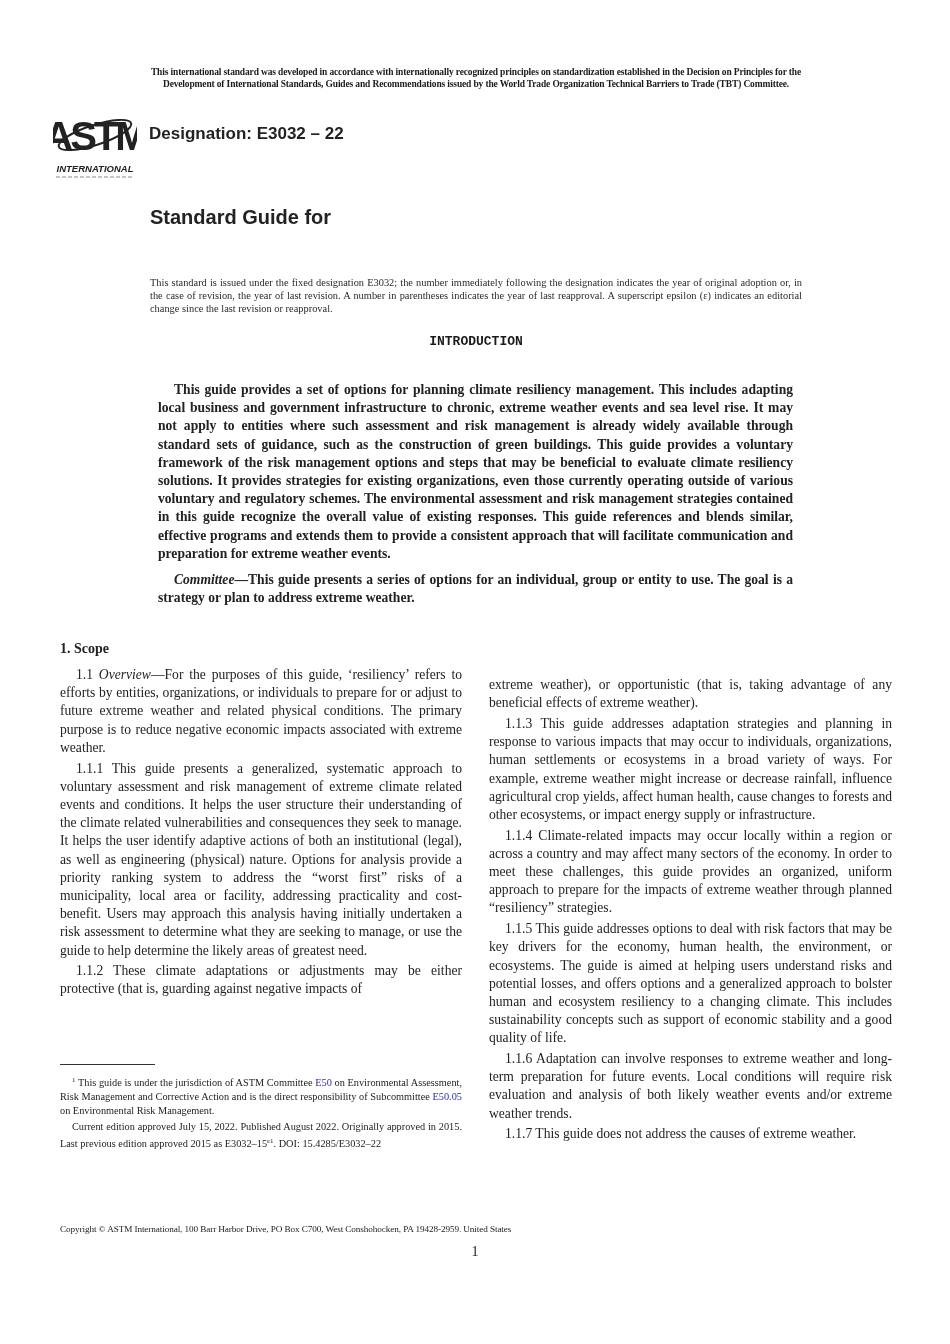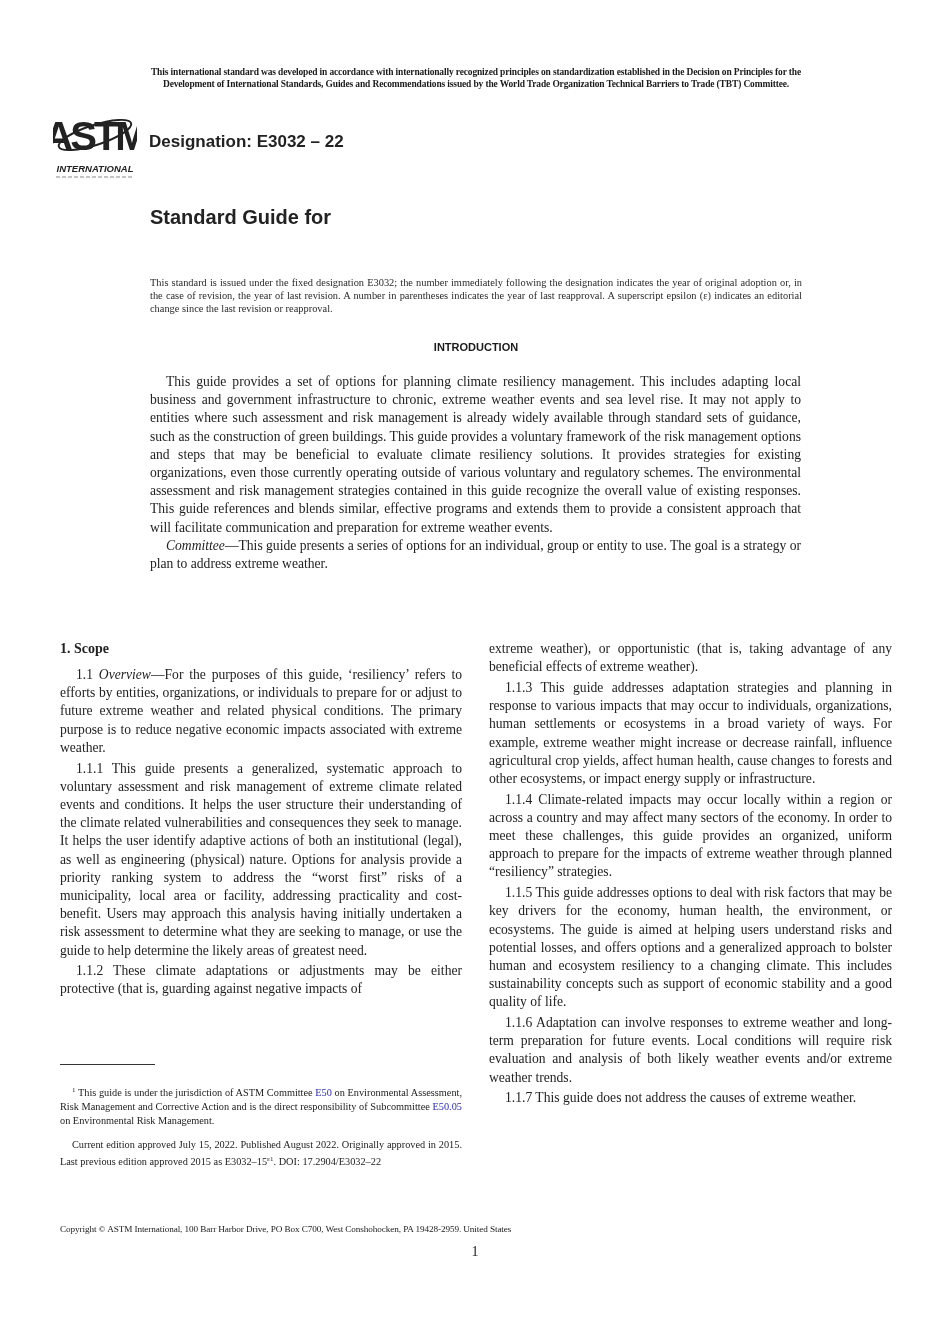--- a/index.html
+++ b/index.html
@@ -4,48 +4,48 @@
 <style>
   html, body { margin: 0; padding: 0; background: #ffffff; }
   body { width: 950px; height: 1344px; position: relative; overflow: hidden; color: #1a1a1a; }
 
   #notice { position: absolute; left: 58px; top: 66px; width: 836px; text-align: center;
     font-family: "Liberation Serif", serif; font-weight: bold; font-size: 10.2px; line-height: 12px;
     letter-spacing: -0.15px; transform: scaleX(0.93); transform-origin: center top; }
 
   #logo { position: absolute; left: 53px; top: 105px; width: 84px; height: 74px; }
   #designation { position: absolute; left: 149px; top: 124px; font-family: "Liberation Sans", sans-serif;
-    font-weight: bold; font-size: 17px; color: #222; margin-top: 8px; }
+    font-weight: bold; font-size: 17px; color: #222; }
 
   #title { position: absolute; left: 150px; top: 205px; font-family: "Liberation Sans", sans-serif;
     font-weight: bold; font-size: 20px; line-height: 24px; color: #222; }
   #title sup { font-size: 12px; vertical-align: 9px; line-height: 0; }
 
   #issued { position: absolute; left: 150px; top: 276px; width: 652px; font-family: "Liberation Serif", serif;
     font-size: 10.4px; line-height: 13.2px; text-align: justify; color: #2a2a2a; }
 
-  #intro-heading { position: absolute; left: 150px; top: 341px; width: 652px; text-align: center;
-    font-family: Liberation Sans, sans-serif; font-weight: bold; font-size: 11px; }
+  #intro-heading { position: absolute; left: 150px; top: 334px; width: 652px; text-align: center;
+    font-family: Liberation Mono, monospace; font-weight: bold; font-size: 13px; }
 
   #intro { position: absolute; left: 150px; top: 373px; width: 651px; font-family: "Liberation Serif", serif;
     font-size: 13.6px; line-height: 18.2px; text-align: justify; color: #222; }
-  #intro p { margin: 0; text-indent: 16px; }
+  #intro p { margin: 8px; text-indent: 16px; font-weight: bold; }
 
   .col { position: absolute; top: 640px; width: 412px; font-family: "Liberation Serif", serif;
     font-size: 13.6px; line-height: 18.2px; color: #222; }
   #col-left { left: 60px; width: 402px; }
   #col-right { left: 489px; width: 403px; top: 640px; }
   .col p { margin: 0 0 2.5px 0; text-align: justify; text-indent: 16px; }
-  .col p.noindent { text-indent: 0; }
+  .col p.noindent { text-indent: 0; margin-top: 36px; }
   .sec-heading { font-weight: bold; font-size: 14px; margin: 0 0 8px 0; line-height: 18px; }
 
   #fn-rule { position: absolute; left: 60px; top: 1064px; width: 95px; height: 0; border-top: 1px solid #333; }
   #footnote { position: absolute; left: 60px; top: 1073px; width: 402px; font-family: "Liberation Serif", serif;
     font-size: 10.3px; line-height: 14px; text-align: justify; color: #222; }
-  #footnote p { margin: 10px 0 2px 0; text-indent: 12px; }
+  #footnote p { margin: 0 0 2px 0; text-indent: 12px; }
   #footnote sup { font-size: 7px; }
   .link { color: #2c2ca8; }
 
   #copyright { position: absolute; left: 60px; top: 1224px; font-family: Liberation Serif, serif;
     font-size: 9.2px; color: #222; letter-spacing: -0.1px; }
   #page-num { position: absolute; left: 468px; top: 1244px; width: 14px; text-align: center;
     font-family: "Liberation Serif", serif; font-size: 14px; color: #222; }
 </style>
 </head>
 <body>
@@ -82,21 +82,21 @@
 <div id="col-left" class="col">
   <div class="sec-heading">1.  Scope</div>
   <p><span>1.1 </span><i>Overview</i><span>—For the purposes of this guide, ‘resiliency’ refers to efforts by entities, organizations, or individuals to prepare for or adjust to future extreme weather and related physical conditions. The primary purpose is to reduce negative economic impacts associated with extreme weather.</span></p>
   <p>1.1.1 This guide presents a generalized, systematic approach to voluntary assessment and risk management of extreme climate related events and conditions. It helps the user structure their understanding of the climate related vulnerabilities and consequences they seek to manage. It helps the user identify adaptive actions of both an institutional (legal), as well as engineering (physical) nature. Options for analysis provide a priority ranking system to address the “worst first” risks of a municipality, local area or facility, addressing practicality and cost-benefit. Users may approach this analysis having initially undertaken a risk assessment to determine what they are seeking to manage, or use the guide to help determine the likely areas of greatest need.</p>
   <p>1.1.2 These climate adaptations or adjustments may be either protective (that is, guarding against negative impacts of</p>
 </div>
 
 <div id="fn-rule"></div>
 <div id="footnote">
   <p><sup>1</sup><span> This guide is under the jurisdiction of ASTM Committee </span><span class="link">E50</span><span> on Environmental Assessment, Risk Management and Corrective Action and is the direct responsibility of Subcommittee </span><span class="link">E50.05</span><span> on Environmental Risk Management.</span></p>
-  <p><span>Current edition approved July 15, 2022. Published August 2022. Originally approved in 2015. Last previous edition approved 2015 as E3032–15</span><sup>ε1</sup><span>. DOI: 17.2904/E3032–22</span></p>
+  <p><span>Current edition approved July 15, 2022. Published August 2022. Originally approved in 2015. Last previous edition approved 2015 as E3032–15</span><sup>ε1</sup><span>. DOI: 15.4285/E3032–22</span></p>
 </div>
 
 <div id="col-right" class="col">
   <p class="noindent">extreme weather), or opportunistic (that is, taking advantage of any beneficial effects of extreme weather).</p>
   <p>1.1.3 This guide addresses adaptation strategies and planning in response to various impacts that may occur to individuals, organizations, human settlements or ecosystems in a broad variety of ways. For example, extreme weather might increase or decrease rainfall, influence agricultural crop yields, affect human health, cause changes to forests and other ecosystems, or impact energy supply or infrastructure.</p>
   <p>1.1.4 Climate-related impacts may occur locally within a region or across a country and may affect many sectors of the economy. In order to meet these challenges, this guide provides an organized, uniform approach to prepare for the impacts of extreme weather through planned “resiliency” strategies.</p>
   <p>1.1.5 This guide addresses options to deal with risk factors that may be key drivers for the economy, human health, the environment, or ecosystems. The guide is aimed at helping users understand risks and potential losses, and offers options and a generalized approach to bolster human and ecosystem resiliency to a changing climate. This includes sustainability concepts such as support of economic stability and a good quality of life.</p>
   <p>1.1.6 Adaptation can involve responses to extreme weather and long-term preparation for future events. Local conditions will require risk evaluation and analysis of both likely weather events and/or extreme weather trends.</p>
   <p>1.1.7 This guide does not address the causes of extreme weather.</p>
 </div>

